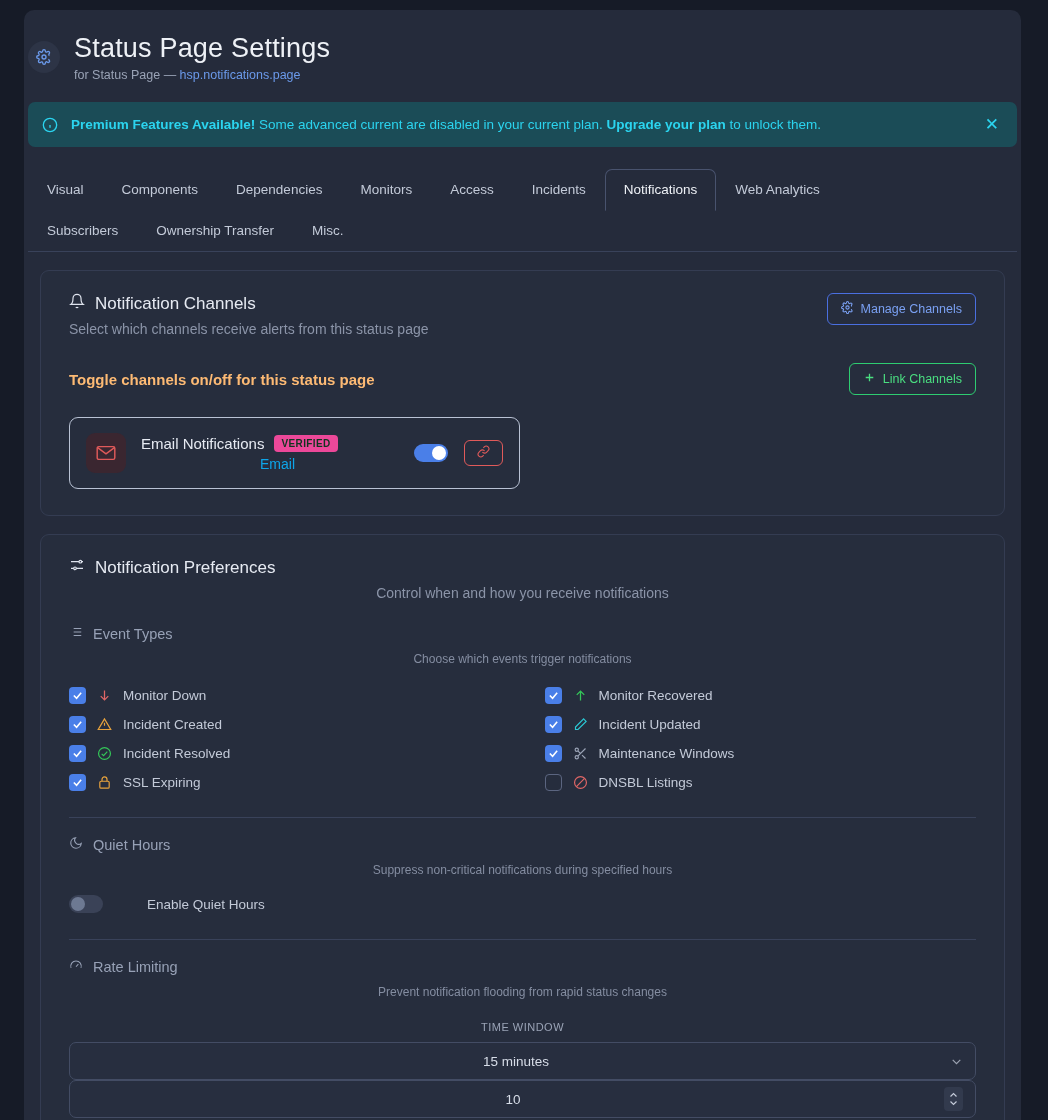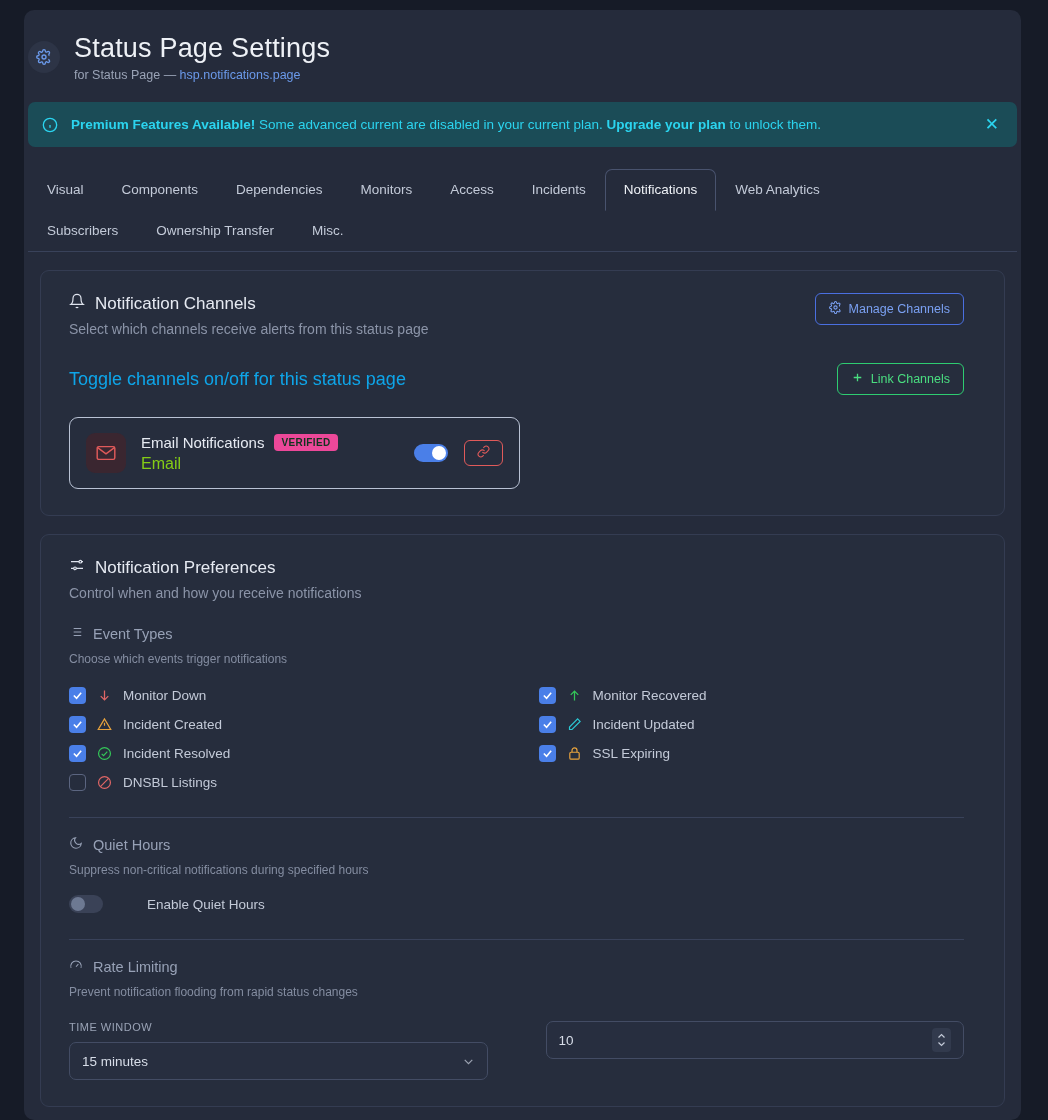--- a/index.html
+++ b/index.html
@@ -73,21 +73,22 @@
     background: #252b3b;
   }
   .tabs-row2 { width: 100%; display: flex; }
 
   
   .card {
     margin: 18px 16px 0 16px;
     border: 1px solid #343c52;
     border-radius: 9px;
     background: #262d3d;
-    padding: 22px 40px 26px 28px;
+    padding: 22px 28px 26px 28px;
+    text-align: center;
   }
   .card-head-row { display: flex; align-items: flex-start; justify-content: space-between; }
   .sec-title {
     display: flex; align-items: center; gap: 10px;
     font-size: 17px; color: #e6eaf2; font-weight: 400;
   }
   .sec-title svg { width: 16px; height: 16px; flex: none; }
   .sec-desc { font-size: 14px; color: #8b94a8; margin-top: 7px; }
 
   .btn {
@@ -97,21 +98,21 @@
     background: transparent;
   }
   .btn-blue { border: 1px solid #4a6fe0; color: #7aa0f2; }
   .btn-green { border: 1px solid #2ecc71; color: #4ade80; }
   .btn svg { width: 13px; height: 13px; }
 
   .toggle-row {
     display: flex; align-items: center; justify-content: space-between;
     margin-top: 26px;
   }
-  .toggle-row-label { font-size: 18px; color: #0ea5e9; }
+  .toggle-row-label { font-size: 15px; color: #fdba74; font-weight: bold; }
 
   
   .channel-card {
     margin-top: 22px;
     width: 451px;
     border: 1px solid #b9c2d4;
     border-radius: 9px;
     background: #262d3d;
     padding: 15px 16px;
     display: flex; align-items: center;
@@ -122,21 +123,21 @@
     flex: none; margin-right: 15px;
   }
   .ch-icon svg { width: 20px; height: 16px; }
   .ch-info { flex: 1; }
   .ch-name-row { display: flex; align-items: center; gap: 10px; }
   .ch-name { font-size: 15px; color: #e6eaf2; }
   .badge {
     background: #ec4899; color: #11341f; font-size: 10px; font-weight: bold;
     padding: 3px 7px; border-radius: 4px; letter-spacing: .4px;
   }
-  .ch-type { font-size: 16px; color: #84cc16; margin-top: 4px; }
+  .ch-type { font-size: 14px; color: #0ea5e9; margin-top: 4px; }
   .switch {
     width: 34px; height: 18px; border-radius: 9px;
     background: #4a7fe8; position: relative; flex: none; cursor: pointer;
     margin-right: 16px;
   }
   .switch .knob {
     position: absolute; width: 14px; height: 14px; border-radius: 50%;
     background: #fff; top: 2px; right: 2px;
   }
   .switch.off { background: #3a4257; }
@@ -171,21 +172,21 @@
   .evt-icon { width: 15px; height: 15px; flex: none; display:flex; align-items:center; justify-content:center;}
   .evt-icon svg { width: 15px; height: 15px; }
   .evt-label { font-size: 13.5px; color: #c3cad8; }
 
   .divider { height: 1px; background: #39425a; margin: 26px 0 0 0; }
 
   .qh-toggle-row { display: flex; align-items: center; gap: 28px; margin-top: 18px; }
   .qh-toggle-label { font-size: 13.5px; color: #c3cad8; }
 
   .fields-grid {
-    display: grid; grid-template-columns: 1fr 1fr; column-gap: 58px;
+    display: grid; grid-template-columns: 1fr; column-gap: 58px;
     margin-top: 22px;
   }
   .field-label {
     font-size: 11px; color: #9aa3b6; letter-spacing: .5px; margin-bottom: 9px;
   }
   .field-box {
     height: 38px; border: 1px solid #434c64; border-radius: 7px;
     background: #272e3f; display: flex; align-items: center;
     padding: 0 12px; font-size: 13.5px; color: #d7dde8; cursor: pointer;
   }
@@ -397,20 +398,35 @@
               </svg>
           </span>
           <span class="evt-icon">
             <svg viewBox="0 0 24 24" fill="none" stroke="#34c759" stroke-width="1.9">
                 <circle cx="12" cy="12" r="9.5"></circle>
                 <path d="M7.5 12.5l3 3 6-6.5"></path>
               </svg>
           </span>
           <span class="evt-label">Incident Resolved</span>
         </div>
+        <div class="evt">
+          <span class="cb">
+            <svg viewBox="0 0 24 24" fill="none" stroke="#fff" stroke-width="3.4">
+                <path d="M4 12l6 6L20 6"></path>
+              </svg>
+          </span>
+          <span class="evt-icon">
+            <svg viewBox="0 0 24 24" fill="none" stroke="#9aa3b6" stroke-width="1.9">
+              <circle cx="6" cy="6" r="2.6"></circle>
+                <circle cx="6" cy="18" r="2.6"></circle>
+              <path d="M20 4 8.12 15.88M14.47 14.48 20 20M8.12 8.12 12 12"></path>
+            </svg>
+          </span>
+          <span class="evt-label">Maintenance Windows</span>
+        </div>
 
         <div class="evt">
           <span class="cb">
             <svg viewBox="0 0 24 24" fill="none" stroke="#fff" stroke-width="3.4">
                 <path d="M4 12l6 6L20 6"></path>
               </svg>
           </span>
           <span class="evt-icon">
             <svg viewBox="0 0 24 24" fill="none" stroke="#e8a33d" stroke-width="1.9">
                 <rect x="4.5" y="10" width="15" height="11" rx="2"></rect>

